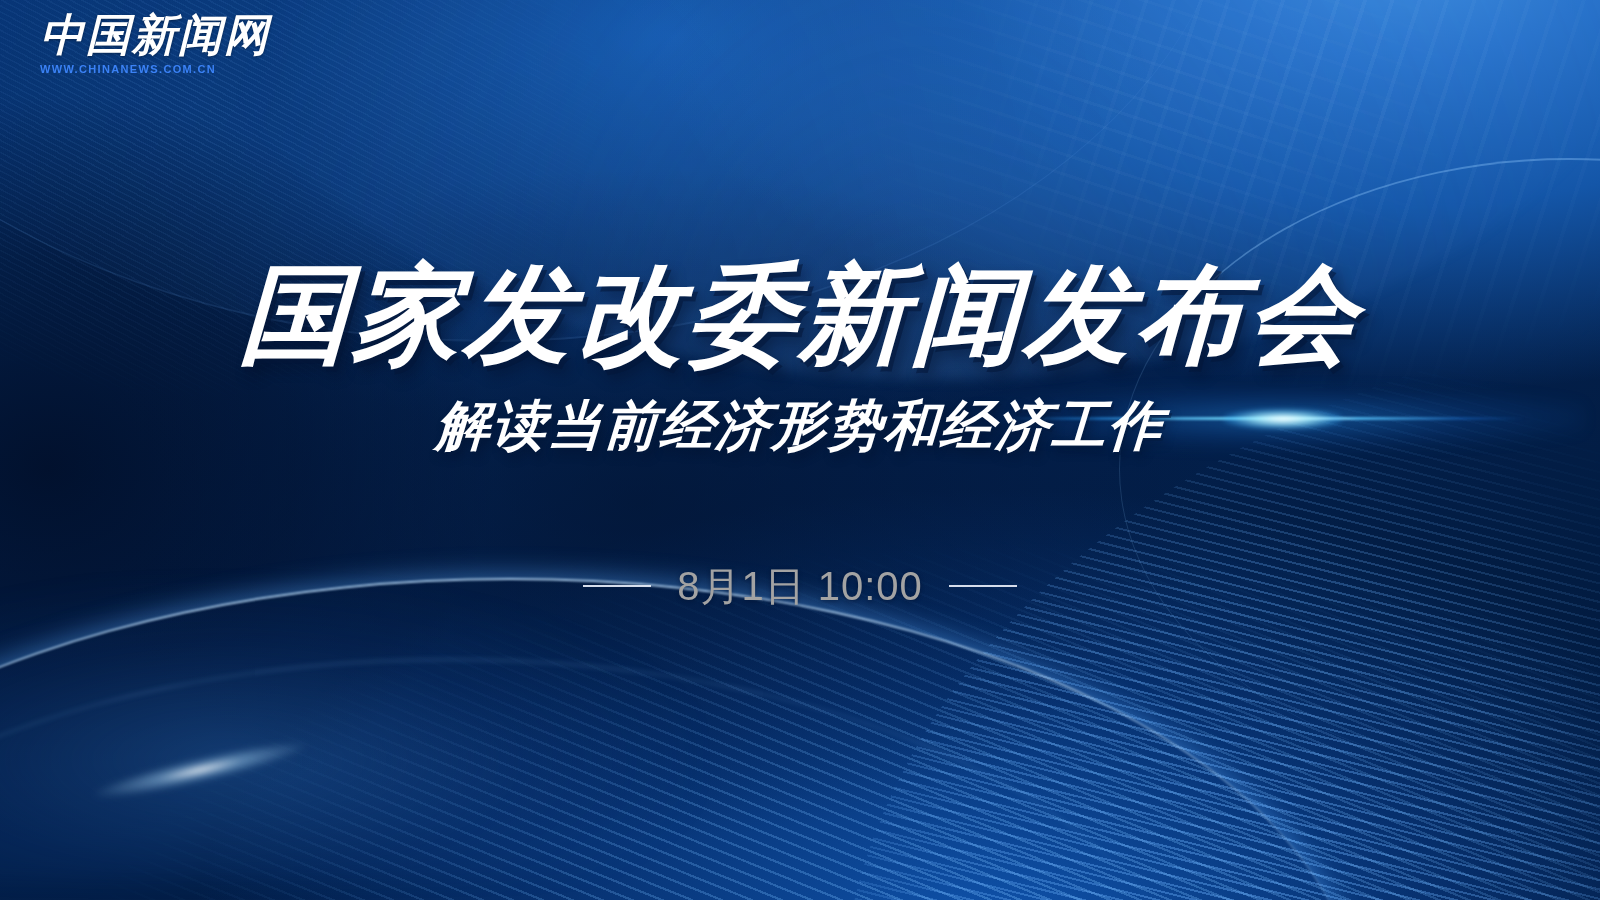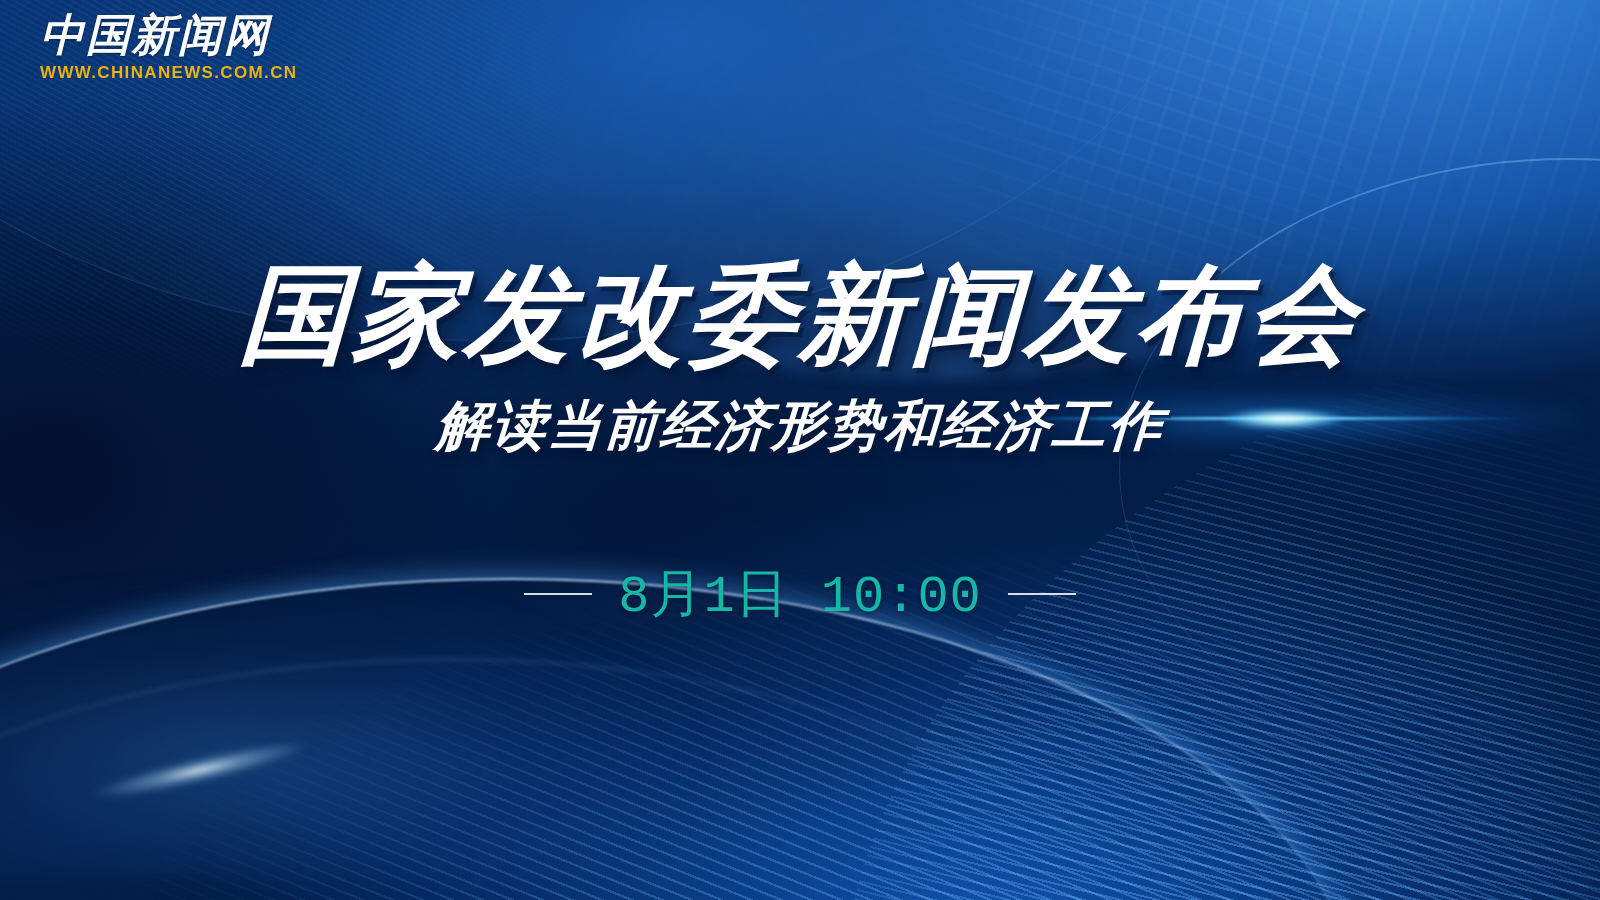--- a/index.html
+++ b/index.html
@@ -230,23 +230,23 @@
     font-weight: 700;
     letter-spacing: 2px;
     line-height: 1.05;
     font-style: italic;
     text-shadow: 0 1px 3px rgba(0,0,0,0.35);
     white-space: nowrap;
   }
   .logo-url {
     display: block;
     margin-top: 5px;
-    color: #eab308;
+    color: #3b82f6;
     font-family: "Liberation Sans", sans-serif;
-    font-size: 17px;
+    font-size: 11px;
     font-weight: 700;
     letter-spacing: 1.35px;
     white-space: nowrap;
   }
 
   
   .content {
     position: absolute;
     left: 0; right: 0;
     top: 255px;
@@ -290,23 +290,23 @@
     justify-content: center;
     gap: 26px;
   }
   .rule {
     width: 68px;
     height: 2px;
     background: #e8eef8;
     opacity: .92;
   }
   .datetime {
-    color: #14b8a6;
-    font-family: Liberation Mono, monospace;
-    font-size: 52px;
+    color: #a3a3a3;
+    font-family: Liberation Sans, sans-serif;
+    font-size: 40px;
     font-weight: 400;
     letter-spacing: 1px;
     white-space: nowrap;
     text-shadow: 0 1px 4px rgba(0,10,30,0.4);
   }
 </style>
 </head>
 <body>
 
 <div class="poster">

